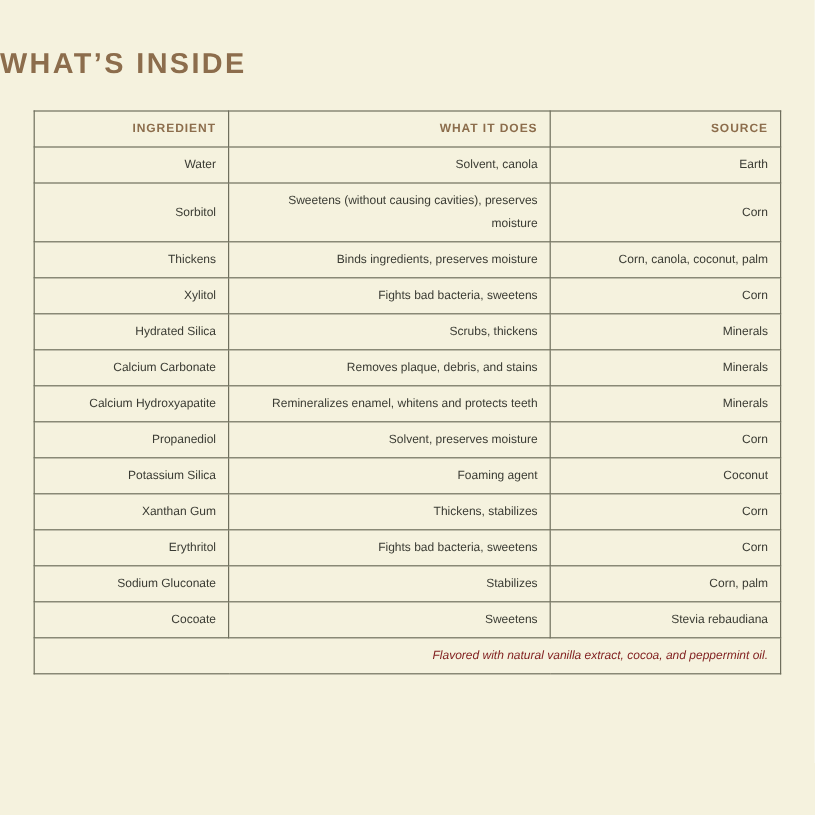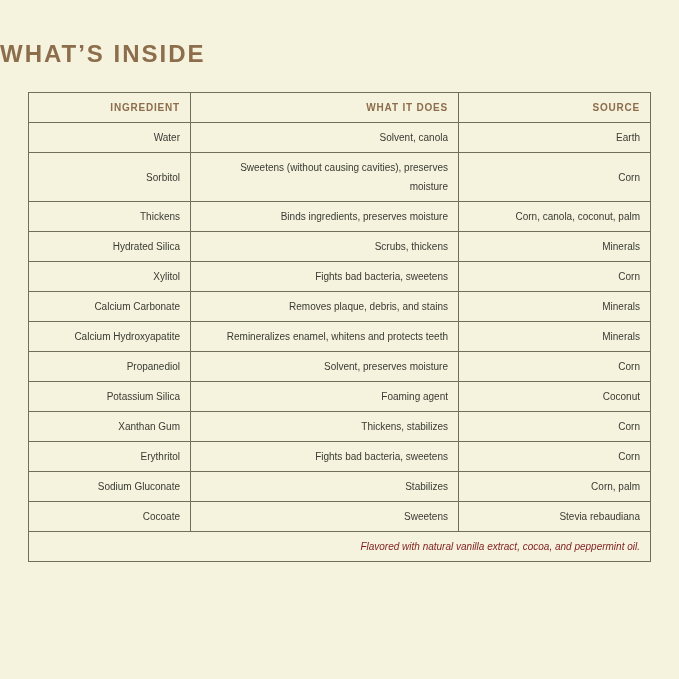--- a/index.html
+++ b/index.html
@@ -91,28 +91,28 @@
         <td class="ingredient">Sorbitol</td>
         <td>Sweetens (without causing cavities), preserves moisture</td>
         <td>Corn</td>
       </tr>
       <tr>
         <td class="ingredient">Thickens</td>
         <td>Binds ingredients, preserves moisture</td>
         <td>Corn, canola, coconut, palm</td>
       </tr>
       <tr>
+        <td class="ingredient">Xylitol</td>
+        <td>Fights bad bacteria, sweetens</td>
+        <td>Corn</td>
+      </tr>
+      <tr>
         <td class="ingredient">Hydrated Silica</td>
         <td>Scrubs, thickens</td>
         <td>Minerals</td>
-      </tr>
-      <tr>
-        <td class="ingredient">Xylitol</td>
-        <td>Fights bad bacteria, sweetens</td>
-        <td>Corn</td>
       </tr>
       <tr>
         <td class="ingredient">Calcium Carbonate</td>
         <td>Removes plaque, debris, and stains</td>
         <td>Minerals</td>
       </tr>
       <tr>
         <td class="ingredient">Calcium Hydroxyapatite</td>
         <td>Remineralizes enamel, whitens and protects teeth</td>
         <td>Minerals</td>

